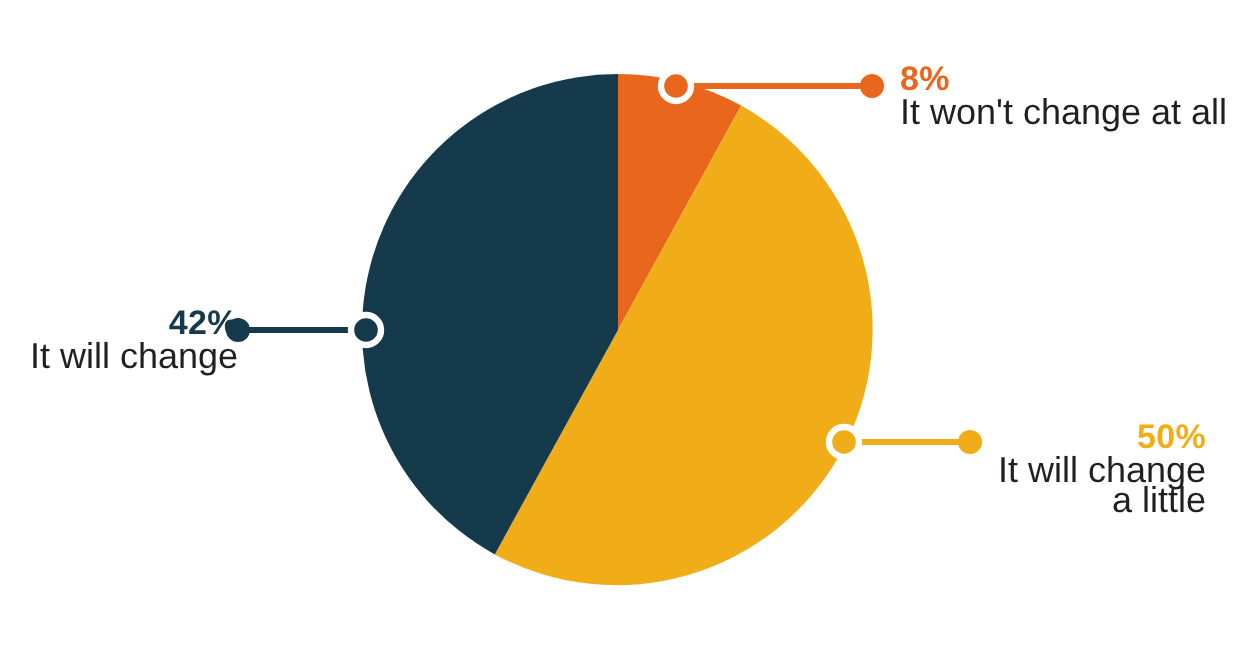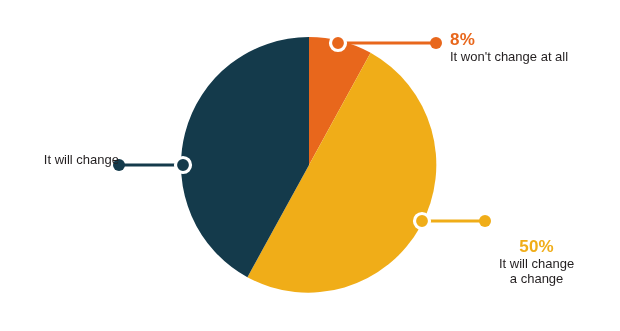--- a/index.html
+++ b/index.html
@@ -30,41 +30,40 @@
     position: absolute;
   }
   .callout .pct {
     font-size: 17px;
     font-weight: bold;
     line-height: 19px;
     letter-spacing: 0.2px;
     white-space: nowrap;
   }
   .callout .desc {
-    font-size: 13px;
+    font-size: 18px;
     font-weight: normal;
     line-height: 15px;
     color: #231f20;
     white-space: nowrap;
   }
 
   
   #callout-wont-change {
     left: 450px;
     top: 30px;
     text-align: left;
   }
   #callout-wont-change .pct { color: #e8671c; }
 
   
   #callout-little {
     left: 499px;
     top: 209px;
-    text-align: center;
-    margin-top: 28px;
+    text-align: right;
   }
   #callout-little .pct { color: #f0ad18; }
 
   
   #callout-great-deal {
     right: 501px;
     top: 152px;
     text-align: right;
   }
   #callout-great-deal .pct { color: #143a4b; }
@@ -103,20 +102,21 @@
   </svg>
 
   <div class="callout" id="callout-wont-change">
     <div class="pct">8%</div>
     <div class="desc">It won't change at all</div>
   </div>
 
   <div class="callout" id="callout-little">
     <div class="pct">50%</div>
     <div class="desc">It will change</div>
-    <div class="desc">a change</div>
+    <div class="desc">a little</div>
   </div>
 
   <div class="callout" id="callout-great-deal">
+    <div class="pct">42%</div>
     <div class="desc">It will change</div>
   </div>
 
 </div>
 
 </body></html>

